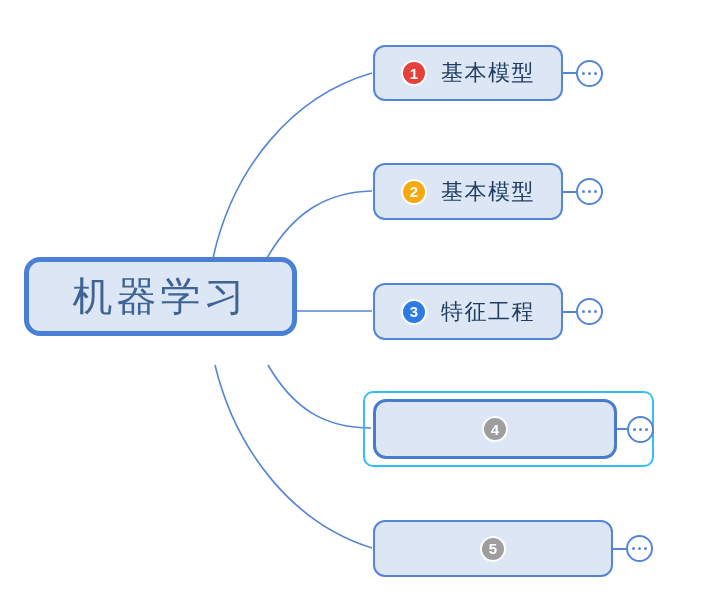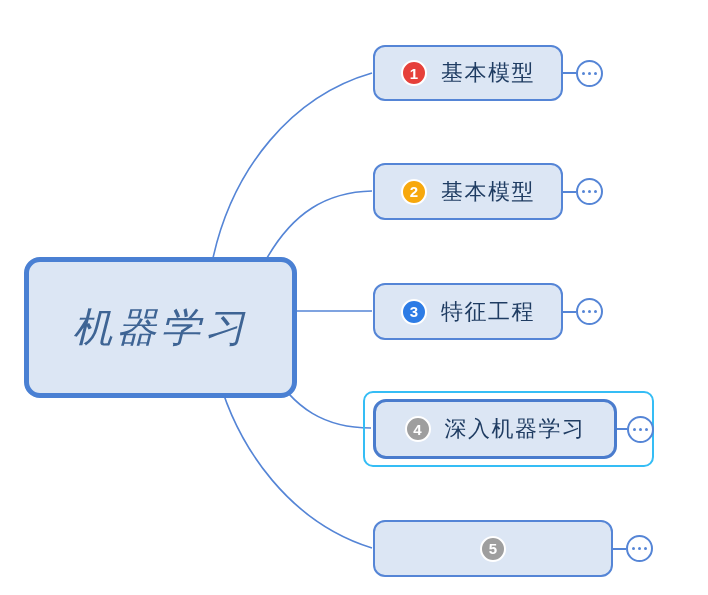--- a/index.html
+++ b/index.html
@@ -23,31 +23,30 @@
   svg.links path {
     fill: none;
     stroke: var(--connector, #5585d6);
     stroke-width: 1.6;
   }
 
   
   .root-node {
     position: absolute;
     left: 24px; top: 257px;
-    width: 273px; height: 141px;
+    width: 273px; height: 79px;
     box-sizing: border-box;
     background: var(--node-fill, #dce6f4);
     border: 5px solid var(--root-border, #4a80d3);
     border-radius: 16px;
     display: flex;
     align-items: center;
     justify-content: center;
     z-index: 3;
     cursor: default;
-    font-style: italic;
   }
   .root-node .root-label {
     font-size: 40px;
     letter-spacing: 4px;
     color: var(--root-text, #3e6494);
     white-space: nowrap;
   }
 
   
   .branch-row {
@@ -192,21 +191,20 @@
     <div class="collapse-circle">
       <span class="dot"></span>
       <span class="dot"></span>
       <span class="dot"></span>
     </div>
   </div>
 
   <div class="branch-row row-4">
     <div class="topic-node">
       <span class="badge" style="background: rgb(158, 158, 158);">4</span>
-      <span class="topic-label">深入机器学习</span>
     </div>
     <span class="stub"></span>
     <div class="collapse-circle">
       <span class="dot"></span>
       <span class="dot"></span>
       <span class="dot"></span>
     </div>
   </div>
 
   <div class="branch-row row-5">

